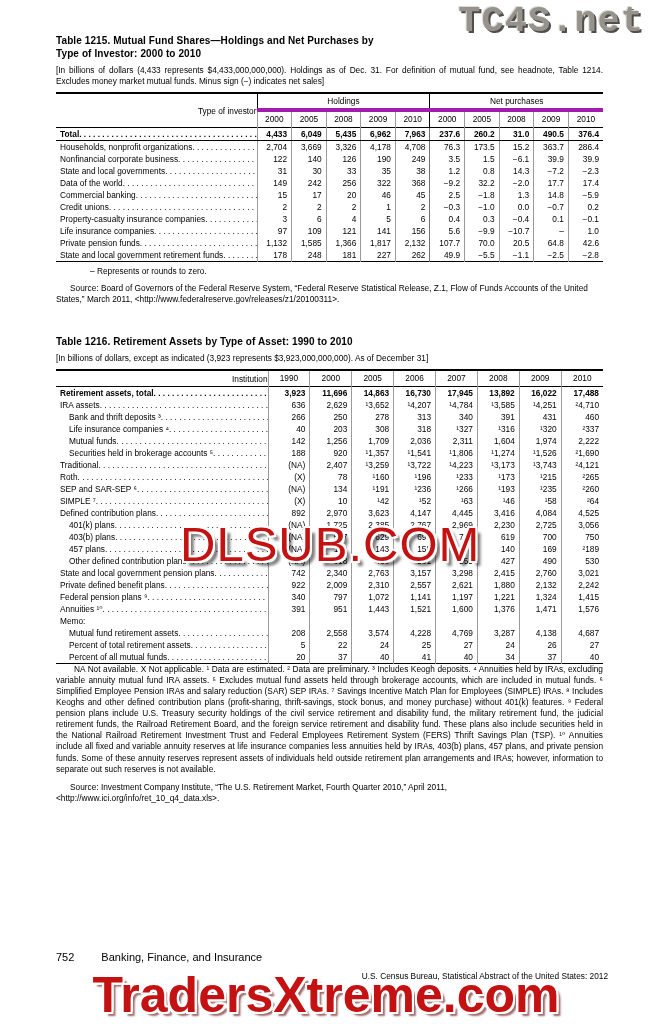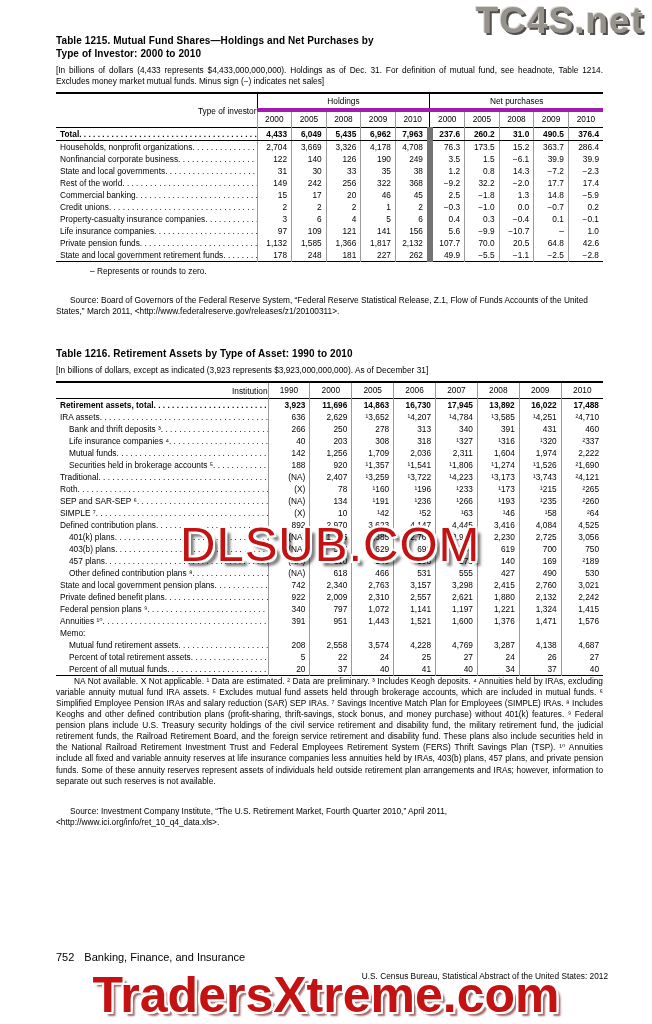--- a/index.html
+++ b/index.html
@@ -15,43 +15,43 @@
   table{width:100%;border-collapse:collapse;table-layout:fixed;font-size:8.3px;
         border-top:2px solid #000;border-bottom:1px solid #000}
   thead{border-bottom:1px solid #000}
   th{font-weight:normal}
   th.stubh{text-align:right;vertical-align:middle;padding:2px 0}
   th.grp{text-align:center;border-bottom:4px solid #a21caf;border-left:1px solid #000;padding:2px 0}
   th.yr{text-align:center;padding:2px 0 3px;border-left:1px solid #9a9a9a}
   #t1215 tr[data-years] th:nth-child(6){border-left:1px solid #000}
 
   td.num{text-align:right;padding:1px 4px 1px 0;white-space:nowrap;border-left:1px solid #9a9a9a;overflow:hidden}
-  #t1215 tbody td:nth-child(7){border-left:6px solid #737373}
+  #t1215 tbody td:nth-child(7){border-left:1px solid #737373}
   td.stub{padding:1px 0 1px 3px;overflow:hidden}
   .sw{display:flex;align-items:center;overflow:hidden}
   .lt{white-space:nowrap}
   .dots{flex:1 1 auto;overflow:hidden;white-space:nowrap}
   .dots::after{content:" . . . . . . . . . . . . . . . . . . . . . . . . . . . . . . . . . . . . . . . . . . . . . . . . . . . . . . . . . . . . . . . ."}
   .ind0{padding-left:1px}
   .ind1{padding-left:10px}
   tr.bold{font-weight:bold}
   tr.gap td{}
   tr.rule td{border-bottom:1px solid #000}
 
   .fnote{font-size:8.3px;margin-top:4px;padding-left:34px}
-  .src{font-size:8.3px;line-height:1.32;margin-top:19px;text-indent:14px}
+  .src{font-size:8.3px;line-height:1.32;margin-top:7px;text-indent:14px}
   .gap-between{height:30px}
   .footnotes{font-size:8.3px;line-height:1.33;text-align:justify;text-indent:18px}
 
   .footer-left{position:absolute;left:56px;top:951px;font-size:11px}
-  .footer-left .pg{margin-right:10px}
+  .footer-left .pg{margin-right:27px}
   .footer-right{position:absolute;right:44px;top:971px;font-size:8.3px;white-space:nowrap}
 
   
-  .wm-top{position:absolute;top:0px;right:8px;font-family:Liberation Sans, sans-serif;
+  .wm-top{position:absolute;top:0px;right:8px;font-family:Liberation Mono, monospace;
           font-weight:bold;font-size:37px;letter-spacing:1px;color:#96928c;
           text-shadow:-1px -1px 0 #dcdad6,2px 2px 0 #514f4b;z-index:5}
   .wm-mid{position:absolute;top:516px;left:180px;font-size:49px;font-weight:400;letter-spacing:1px;
           color:#c41212;z-index:6;white-space:nowrap;
           text-shadow:-2px -2px 0 #fff,2px -2px 0 #fff,-2px 2px 0 #fff,2px 2px 0 #fff,
                       0 -2px 0 #fff,0 2px 0 #fff,-2px 0 0 #fff,2px 0 0 #fff,
                       5px 5px 3px rgba(0,0,0,.55)}
   .wm-bottom{position:absolute;top:966px;left:50%;transform:translateX(-50%);font-size:50px;font-weight:800;
           color:#c41212;z-index:6;white-space:nowrap;letter-spacing:0;
           text-shadow:-2px -2px 0 #fff,2px -2px 0 #fff,-2px 2px 0 #fff,2px 2px 0 #fff,
@@ -175,21 +175,21 @@
             <td class="num">38</td>
             <td class="num">1.2</td>
             <td class="num">0.8</td>
             <td class="num">14.3</td>
             <td class="num">−7.2</td>
             <td class="num">−2.3</td>
           </tr>
           <tr>
             <td class="stub">
               <div class="sw ind0">
-                <span class="lt">Rest of the world</span>
+                <span class="lt">Data of the world</span>
                 <span class="dots"></span>
               </div>
             </td>
             <td class="num">149</td>
             <td class="num">242</td>
             <td class="num">256</td>
             <td class="num">322</td>
             <td class="num">368</td>
             <td class="num">−9.2</td>
             <td class="num">32.2</td>

